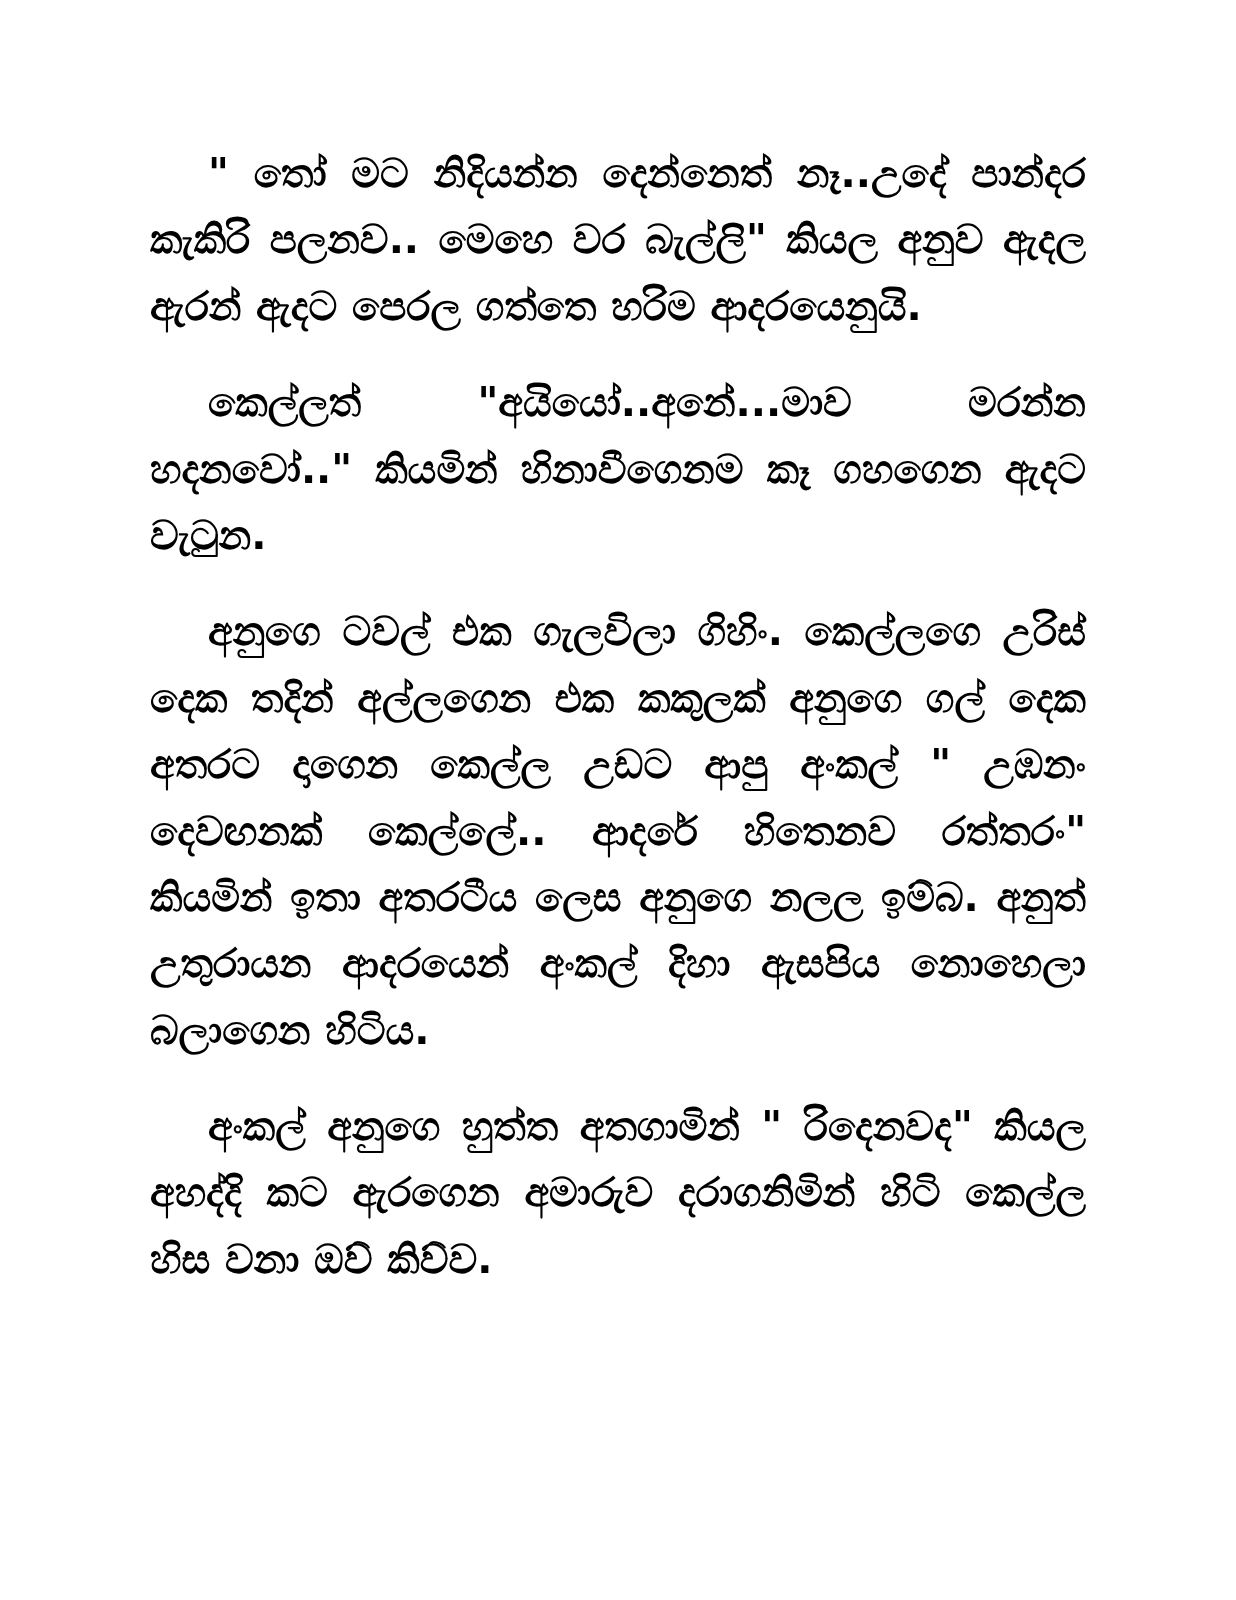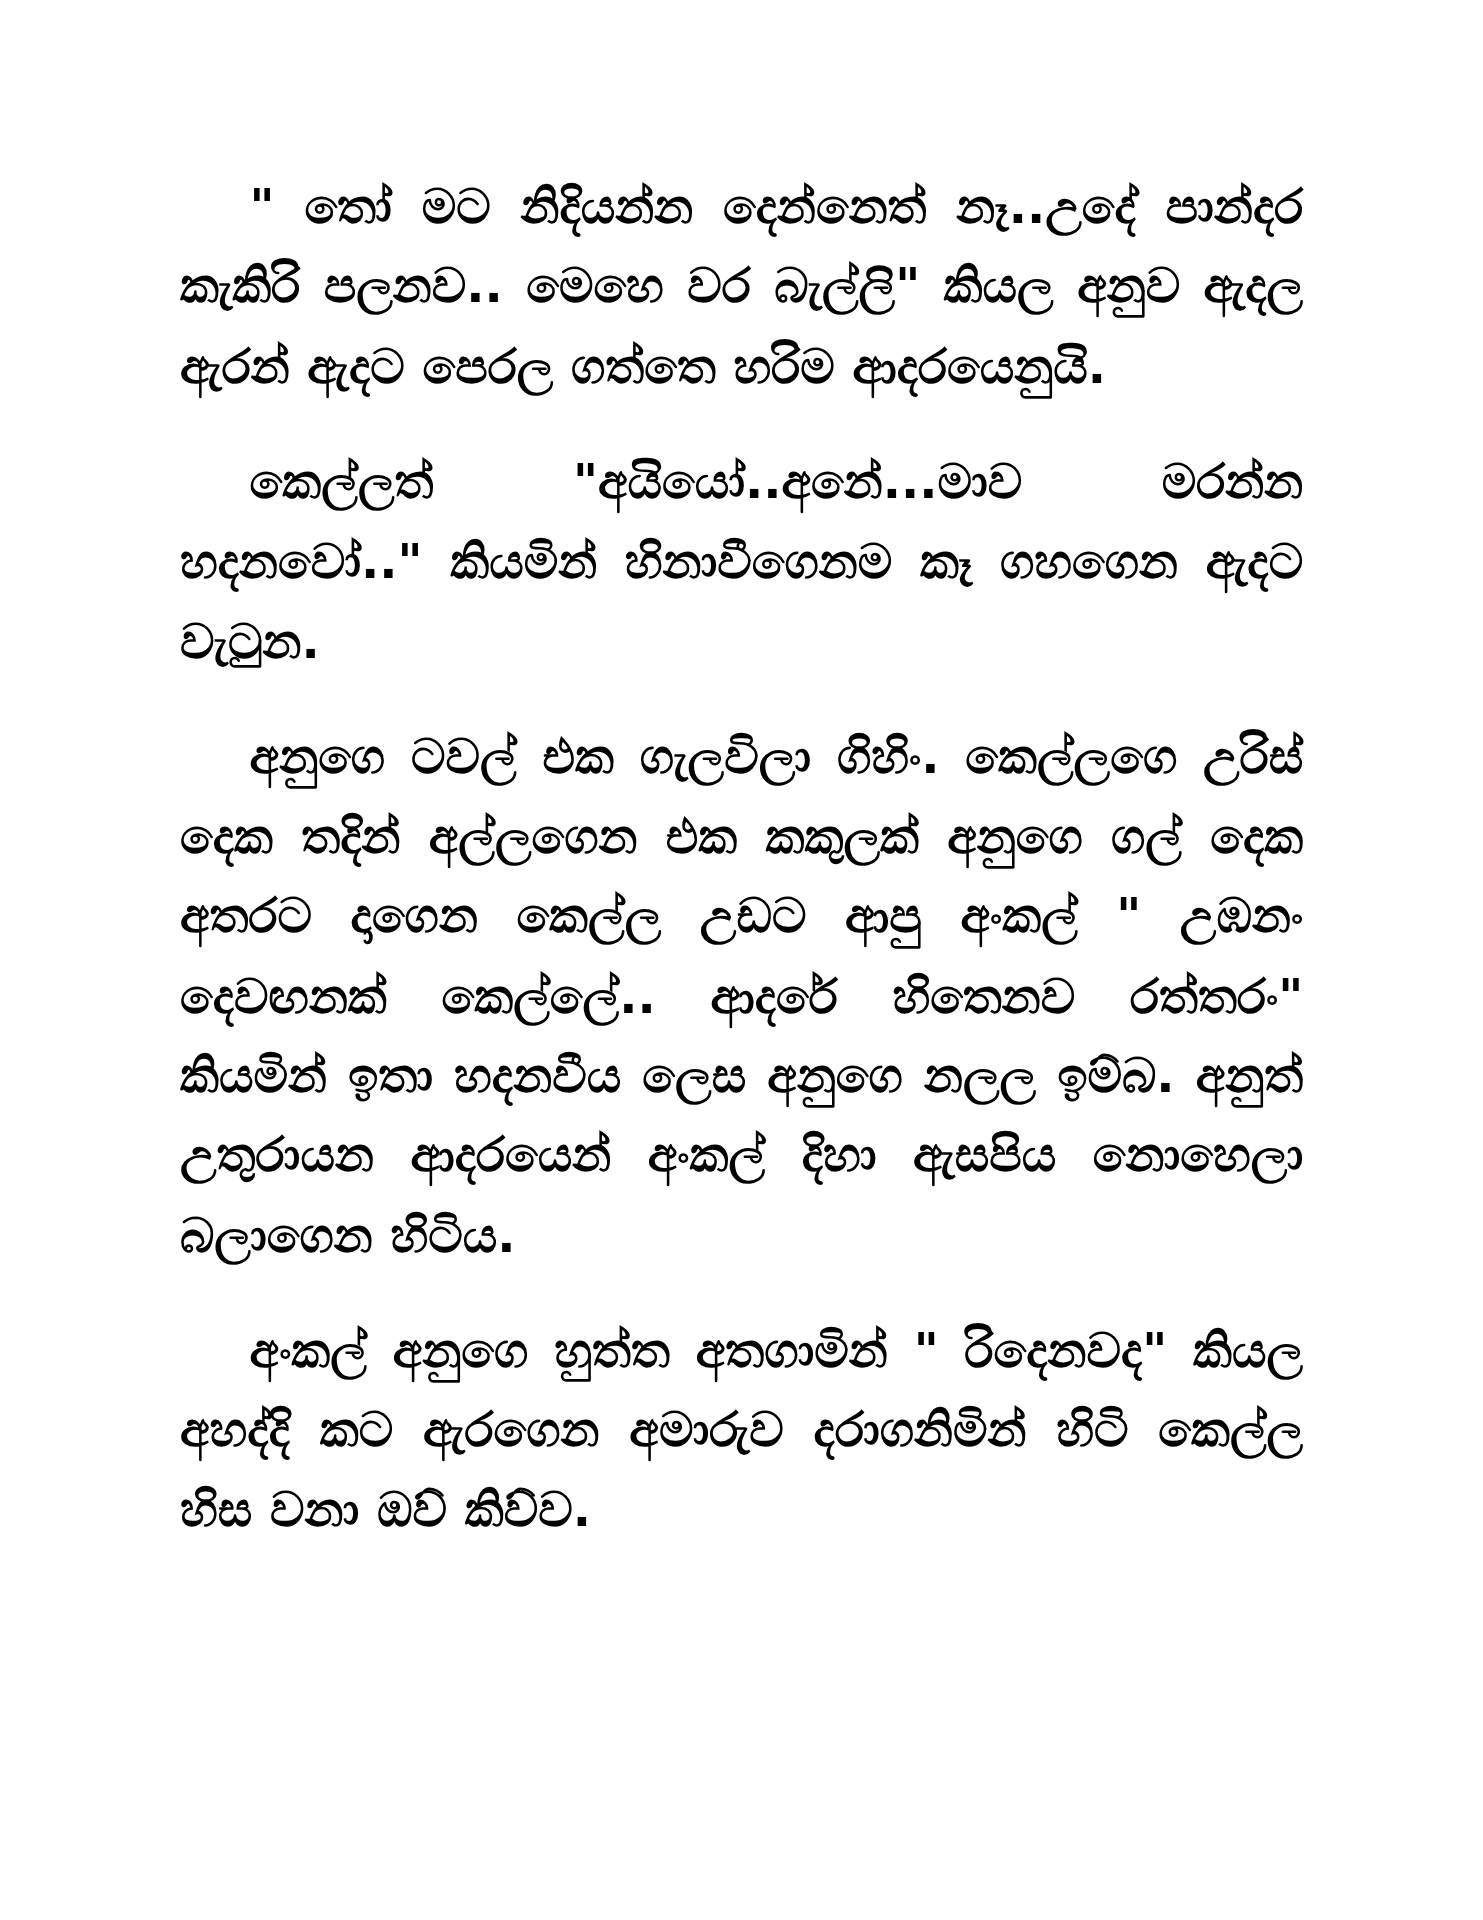--- a/index.html
+++ b/index.html
@@ -39,16 +39,16 @@
     margin-bottom: 0;
   }
 </style>
 </head>
 <body>
 
 <div class="page">
   <div class="body-text">
     <p class="para">" තෝ මට නිදියන්න දෙන්නෙත් නෑ..උදේ පාන්දර කැකිරි පලනව.. මෙහෙ වර බැල්ලි" කියල අනුව ඇදල ඇරන් ඇදට පෙරල ගත්තෙ හරිම ආදරයෙනුයි.</p>
     <p class="para">කෙල්ලත්  "අයියෝ..අනේ...මාව  මරන්න හදනවෝ.." කියමින් හිනාවීගෙනම කෑ ගහගෙන ඇදට වැටුන.</p>
-    <p class="para">අනුගෙ ටවල් එක ගැලවිලා ගිහිං. කෙල්ලගෙ උරිස් දෙක තදින් අල්ලගෙන එක කකුලක් අනුගෙ ගල් දෙක අතරට දාගෙන කෙල්ල උඩට ආපු අංකල් " උඹනං දෙවඟනක් කෙල්ලේ.. ආදරේ හිතෙනව රත්තරං" කියමින් ඉතා හදනවීය ලෙස අනුගෙ නලල ඉම්බ. අනුත් උතුරායන ආදරයෙන් අංකල් දිහා ඇසපිය නොහෙලා බලාගෙන හිටිය.</p>
+    <p class="para">අනුගෙ ටවල් එක ගැලවිලා ගිහිං. කෙල්ලගෙ උරිස් දෙක තදින් අල්ලගෙන එක කකුලක් අනුගෙ ගල් දෙක අතරට දාගෙන කෙල්ල උඩට ආපු අංකල් " උඹනං දෙවඟනක් කෙල්ලේ.. ආදරේ හිතෙනව රත්තරං" කියමින් ඉතා අතරටීය ලෙස අනුගෙ නලල ඉම්බ. අනුත් උතුරායන ආදරයෙන් අංකල් දිහා ඇසපිය නොහෙලා බලාගෙන හිටිය.</p>
     <p class="para">අංකල් අනුගෙ හුත්ත අතගාමින් " රිදෙනවද" කියල අහද්දි කට ඇරගෙන අමාරුව දරාගනිමින් හිටි කෙල්ල හිස වනා ඔව් කිව්ව.</p>
   </div>
 </div>
 
 </body></html>

